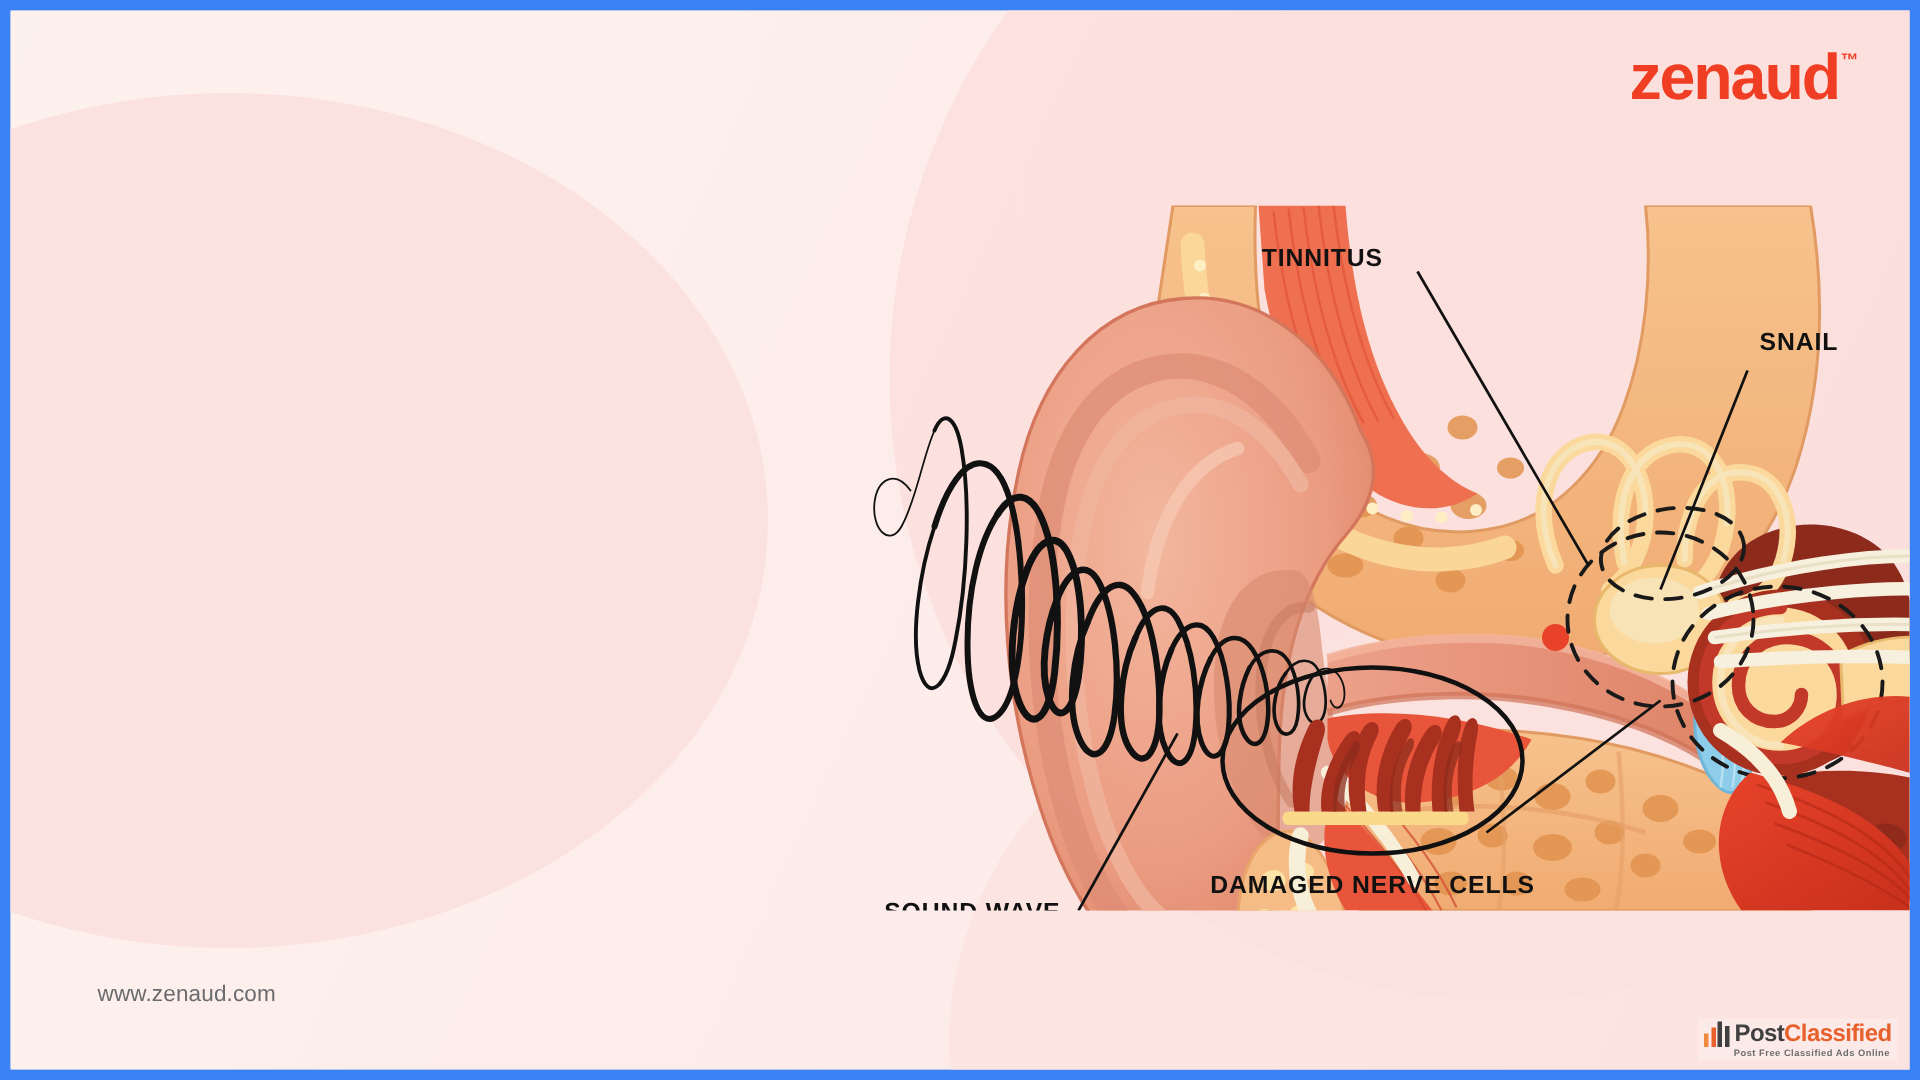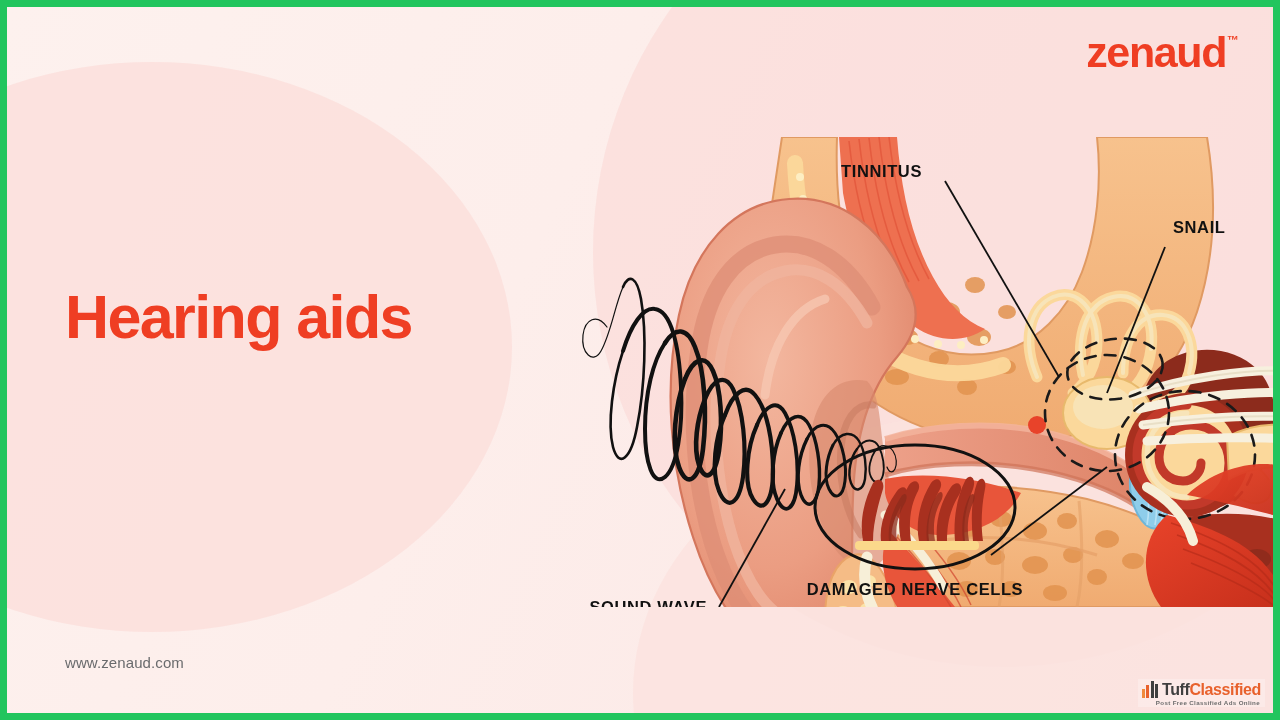--- a/index.html
+++ b/index.html
@@ -9,21 +9,21 @@
     background: #ffffff;
   }
   #stage {
     position: relative;
     width: 1280px;
     height: 720px;
     overflow: hidden;
     font-family: "Liberation Sans", sans-serif;
     background: #fdeeec;
     box-sizing: border-box;
-    border: 7px solid #22c55e;
+    border: 7px solid #3b82f6;
     text-decoration: underline;
   }
   
   .bg-base {
     position: absolute;
     inset: 0;
     background: linear-gradient(115deg, #fdf1ee 0%, #fdeeeb 40%, #fbe6e4 100%);
   }
   .bg-blob-left {
     position: absolute;
@@ -171,21 +171,20 @@
   <div class="bg-blob-left"></div>
   <div class="bg-blob-right"></div>
   <div class="bg-blob-right2"></div>
 
   <div class="brand">
     <span class="brand-word">zenaud</span>
     <span class="brand-tm">™</span>
   </div>
 
   <div class="headline">
-    <h1 class="headline-main">Hearing aids</h1>
   </div>
 
   <div class="site-url">www.zenaud.com</div>
 
   <div class="illustration">
     <svg width="720" height="470" viewBox="0 0 720 470" xmlns="http://www.w3.org/2000/svg">
       <defs>
         <radialGradient id="pinnaGrad" cx="40%" cy="35%" r="75%">
           <stop offset="0%" stop-color="#f3b79f"></stop>
           <stop offset="60%" stop-color="#eb9d82"></stop>
@@ -501,19 +500,19 @@
 
   <div class="watermark">
     <div class="wm-row">
       <span class="wm-bars">
         <i></i>
           <i></i>
           <i></i>
           <i></i>
       </span>
       <span class="wm-text">
-        <span class="wm-tuff">Tuff</span><span class="wm-classified">Classified</span>
+        <span class="wm-tuff">Post</span><span class="wm-classified">Classified</span>
       </span>
     </div>
     <div class="wm-tag">Post Free Classified Ads Online</div>
   </div>
 
 </div>
 
 </body></html>

